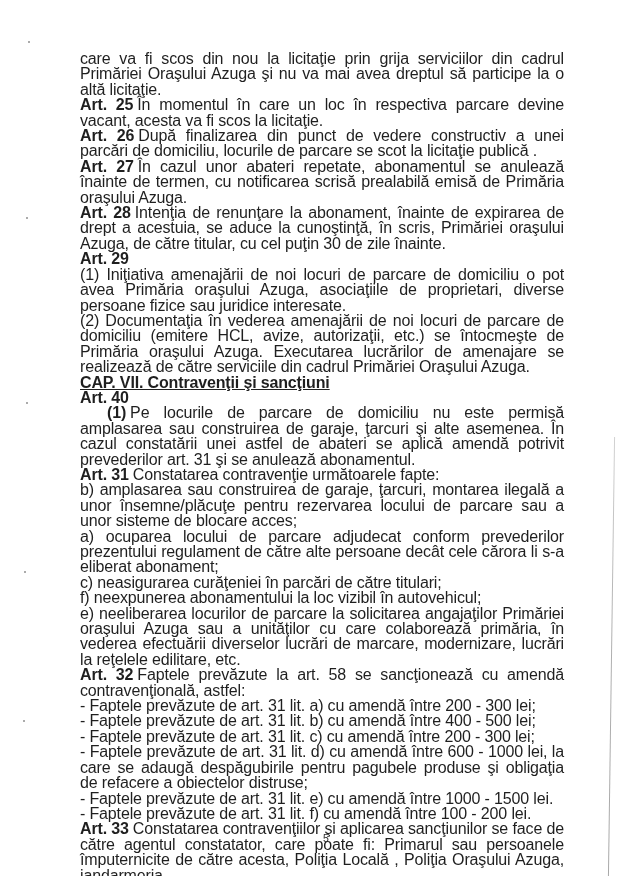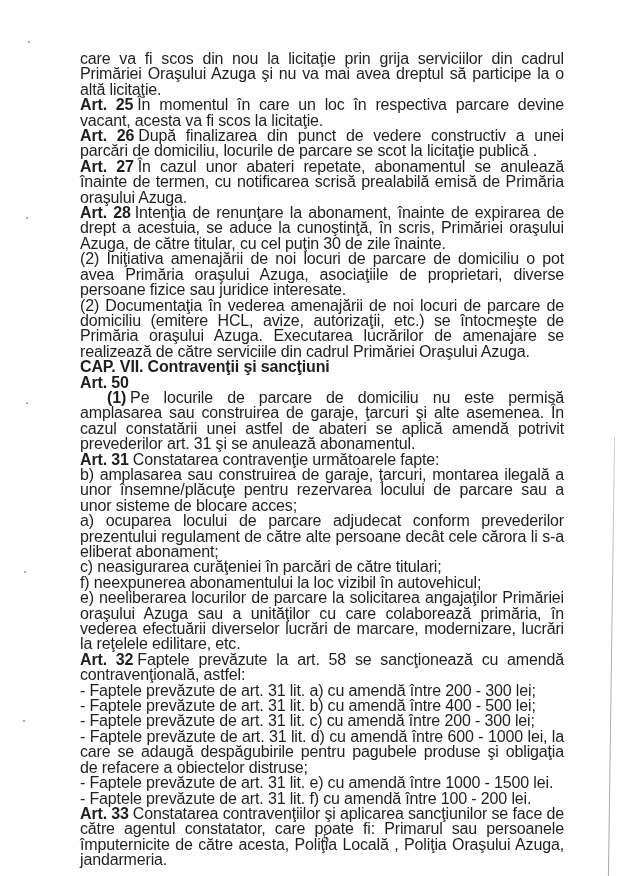--- a/index.html
+++ b/index.html
@@ -31,20 +31,21 @@
     padding: 0;
   }
   .art-label {
     font-weight: bold;
     margin-right: 4px;
   }
   .art-label:empty { display: none; margin: 0; }
   p.chapter .art-label {
     font-style: normal;
     margin-right: 11px;
+    text-decoration: underline;
   }
   p.indent { text-indent: 27px; }
   p.spacer { height: 15.4px; }
   .page-number {
     position: absolute;
     top: 832px;
     left: 84px;
     width: 484px;
     text-align: center;
     font-size: 10.5px;
@@ -75,24 +76,25 @@
 </head>
 <body>
 
 <div class="page">
   <div class="content">
       <p class="para"><span class="para-text">care va fi scos din nou la licitaţie prin grija serviciilor din cadrul Primăriei Oraşului Azuga şi nu va mai avea dreptul să participe la o altă licitaţie.</span></p>
       <p class="para"><span class="art-label">Art. 25</span><span class="para-text">În momentul în care un loc în respectiva parcare devine vacant, acesta va fi scos la licitaţie.</span></p>
       <p class="para"><span class="art-label">Art. 26</span><span class="para-text">După finalizarea din punct de vedere constructiv a unei parcări de domiciliu, locurile de parcare se scot la licitaţie publică .</span></p>
       <p class="para"><span class="art-label">Art. 27</span><span class="para-text">În cazul unor abateri repetate, abonamentul se anulează  înainte de termen, cu notificarea scrisă prealabilă emisă de Primăria oraşului Azuga.</span></p>
       <p class="para"><span class="art-label">Art. 28</span><span class="para-text">Intenţia de renunţare la abonament, înainte de expirarea de drept a acestuia, se aduce la cunoştinţă, în scris, Primăriei oraşului Azuga, de către titular, cu cel puţin 30 de zile înainte.</span></p>
-      <p class="para"><span class="para-text">(2)  Iniţiativa amenajării de noi locuri de parcare de domiciliu o pot avea Primăria oraşului Azuga, asociaţiile de proprietari, diverse persoane fizice sau juridice interesate.</span></p>
+      <p class="para"><span class="art-label">Art. 29</span><span class="para-text"></span></p>
+      <p class="para"><span class="para-text">(1)  Iniţiativa amenajării de noi locuri de parcare de domiciliu o pot avea Primăria oraşului Azuga, asociaţiile de proprietari, diverse persoane fizice sau juridice interesate.</span></p>
       <p class="para"><span class="para-text">(2) Documentaţia în vederea amenajării de noi locuri de parcare de domiciliu (emitere HCL, avize, autorizaţii, etc.) se întocmeşte de Primăria oraşului Azuga. Executarea lucrărilor de amenajare se realizează de către serviciile din cadrul Primăriei Oraşului Azuga.</span></p>
       <p class="para chapter"><span class="art-label">CAP. VII. Contravenţii şi sancţiuni</span><span class="para-text"></span></p>
-      <p class="para"><span class="art-label">Art. 50</span><span class="para-text"></span></p>
+      <p class="para"><span class="art-label">Art. 40</span><span class="para-text"></span></p>
       <p class="para indent"><span class="art-label">(1)</span><span class="para-text">Pe locurile de parcare de domiciliu nu este permisă amplasarea sau construirea de garaje, ţarcuri şi alte asemenea. În cazul constatării unei astfel de abateri se aplică amendă potrivit prevederilor art. 31 şi se anulează abonamentul.</span></p>
       <p class="para"><span class="art-label">Art. 31</span><span class="para-text">Constatarea contravenţie următoarele fapte:</span></p>
       <p class="para"><span class="para-text">b) amplasarea sau construirea de garaje, ţarcuri, montarea ilegală a unor însemne/plăcuţe pentru rezervarea locului de parcare sau a unor sisteme de blocare acces;</span></p>
       <p class="para"><span class="para-text">a) ocuparea locului de parcare adjudecat conform prevederilor prezentului regulament de către alte persoane decât cele cărora li s-a eliberat abonament;</span></p>
       <p class="para"><span class="para-text">c) neasigurarea curăţeniei în parcări de către titulari;</span></p>
       <p class="para"><span class="para-text">f) neexpunerea abonamentului  la loc vizibil în autovehicul;</span></p>
       <p class="para"><span class="para-text">e) neeliberarea locurilor de parcare la solicitarea angajaţilor Primăriei oraşului Azuga sau a unităţilor cu care colaborează primăria, în vederea efectuării diverselor lucrări de marcare, modernizare, lucrări la reţelele edilitare, etc.</span></p>
       <p class="para"><span class="art-label">Art. 32</span><span class="para-text">Faptele prevăzute la art. 58 se sancţionează cu amendă contravenţională, astfel:</span></p>
       <p class="para"><span class="para-text">- Faptele prevăzute de art. 31 lit. a)  cu amendă între  200 -  300 lei;</span></p>
       <p class="para"><span class="para-text">- Faptele prevăzute de art. 31 lit.  b) cu amendă între 400  - 500 lei;</span></p>

